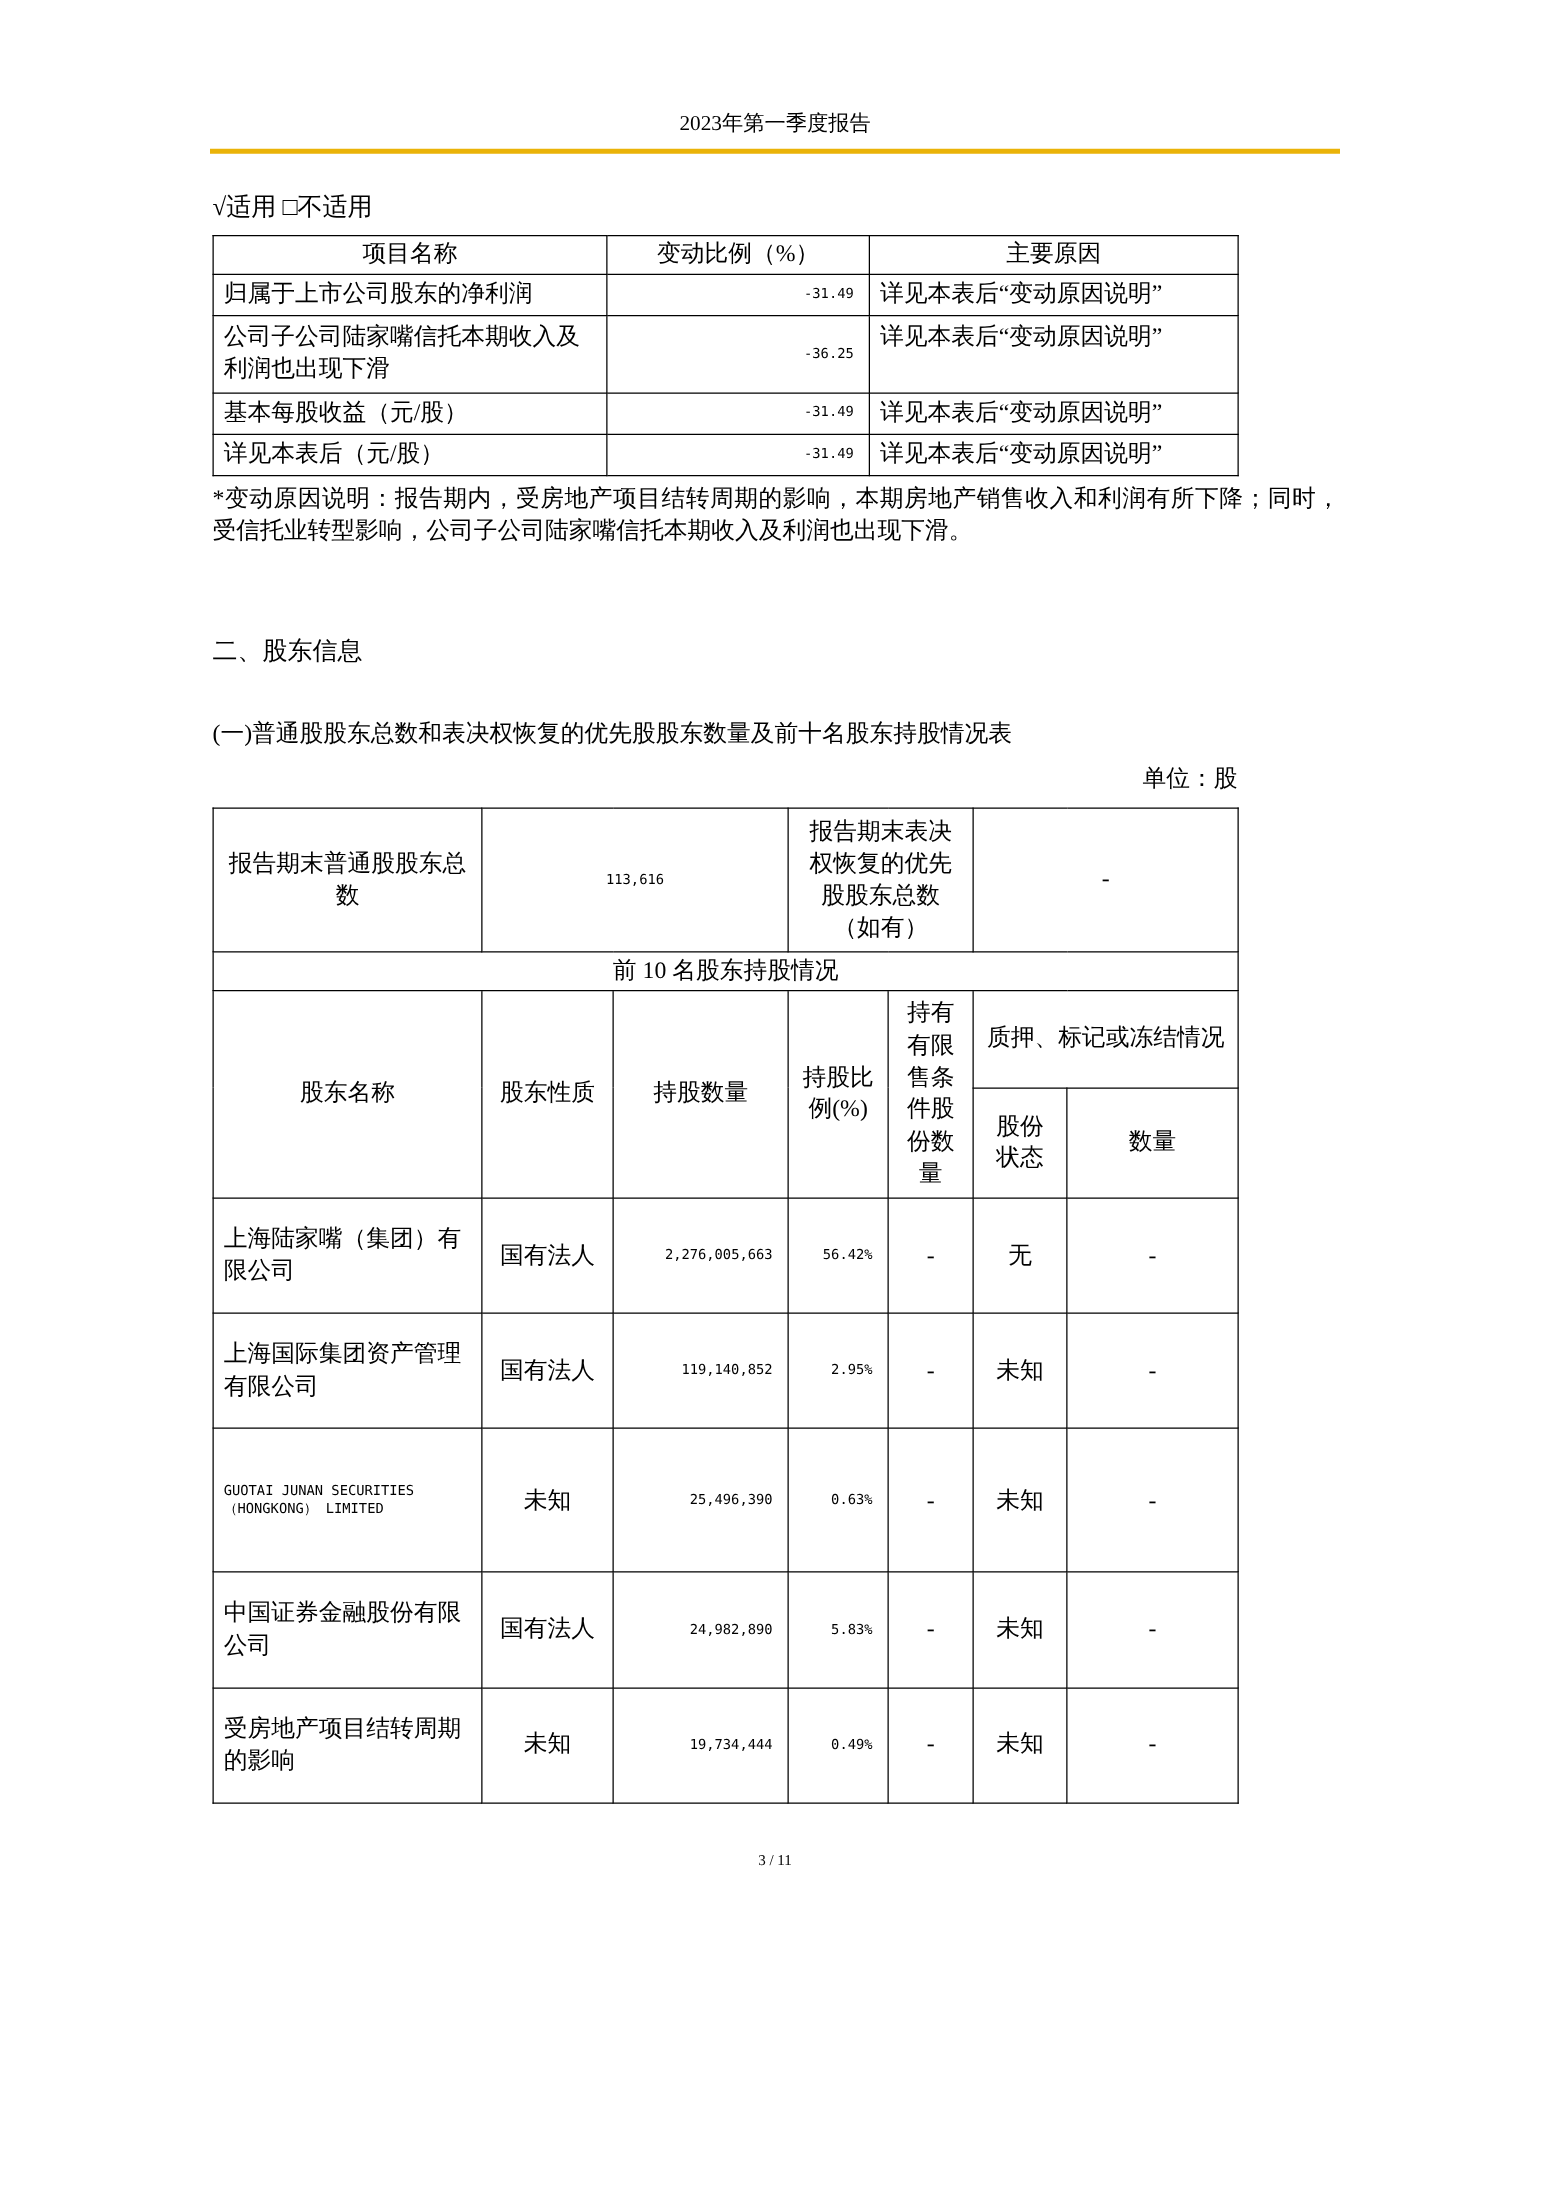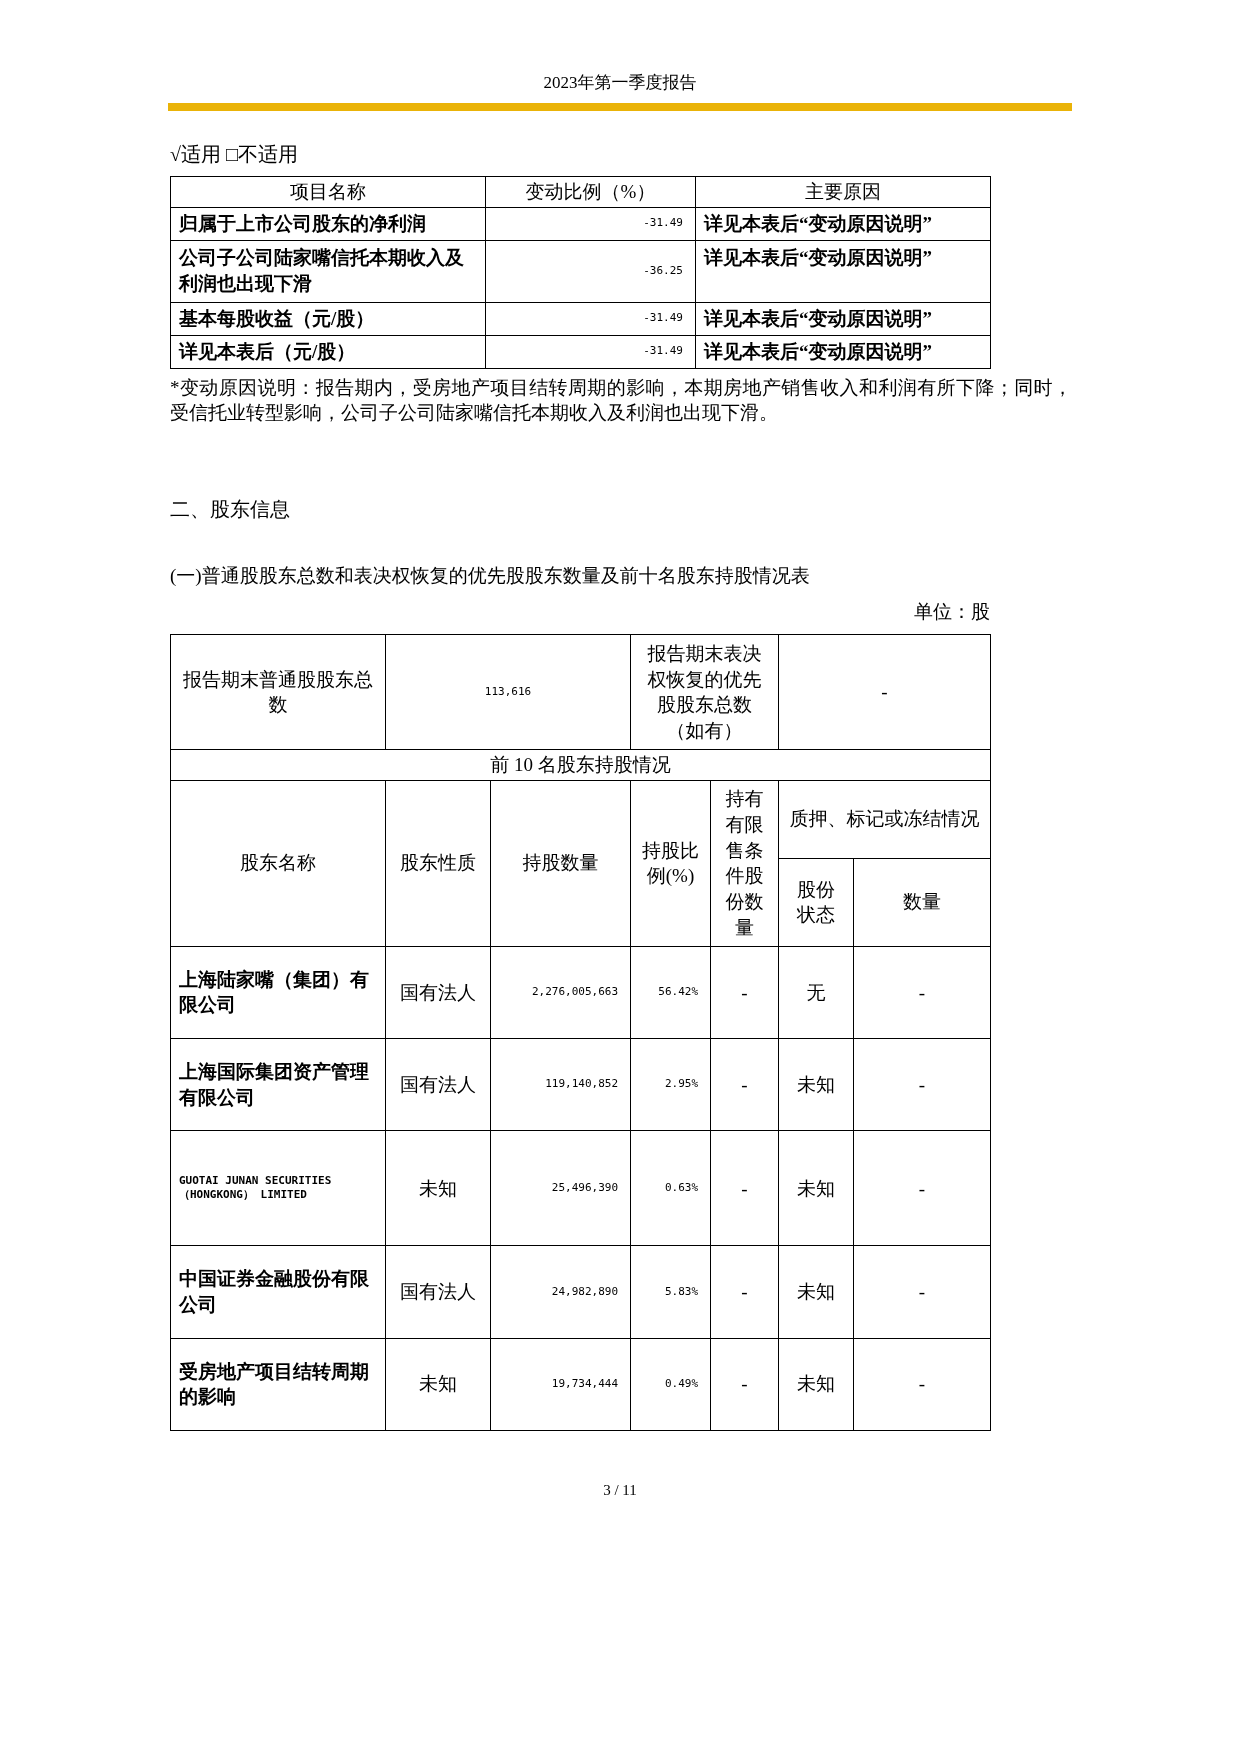--- a/index.html
+++ b/index.html
@@ -5,41 +5,41 @@
   * { margin:0; padding:0; box-sizing:border-box; }
   html,body { background:#ffffff; }
   body {
     width:1240px; height:1754px;
     font-family:"Liberation Serif","DejaVu Serif",serif;
     color:#000; font-size:19px; line-height:1.35;
   }
   .page { position:relative; width:1240px; height:1754px; overflow:hidden; background:#fff; }
 
   .doc-header {
-    margin:0 168px; padding-top:72px; padding-bottom:8px;
+    margin:16px 168px; padding-top:72px; padding-bottom:8px;
     text-align:center; font-size:17px;
-    border-bottom:8px solid #eab308;
+    border-bottom:4px solid #eab308;
   }
 
   .content { margin:0 170px; }
 
   .apply-line { margin-top:30px; font-size:20px; }
 
   table { border-collapse:collapse; table-layout:fixed; }
   th, td { border:1.5px solid #000; font-weight:normal; vertical-align:middle; padding:2px 8px; }
 
   .t1 { width:820px; margin-top:8px; }
   .t1 th { text-align:center; height:30px; }
   .t1 .row-std td { height:33px; }
   .t1 .row-tall td { height:62px; }
 
   .t2 { width:820px; margin-top:10px; }
   .t2 td, .t2 th { text-align:center; }
 
-  .left  { text-align:left !important;font-weight:bold; }
+  .left  { text-align:left !important; }
   .right { text-align:right !important; padding-right:12px !important; }
   .center{ text-align:center !important; }
   .vtop  { vertical-align:top !important; padding-top:4px !important; }
 
   .num { font-family:"DejaVu Sans Mono",monospace; font-size:11px; }
 
   .note { margin-top:6px; width:902px; text-align:justify; }
 
   .sec-title { margin-top:70px; font-size:20px; }
   .sec-sub   { margin-top:40px; }
@@ -50,21 +50,21 @@
   .t2 .hdr1 th      { height:78px; }
   .t2 .hdr2 th      { height:88px; }
   .t2 .row-2l td    { height:60px; }
   .t2 .row-4l td    { height:115px; }
   .t2 .restricted-hdr { padding:2px 12px; }
   .t2 .status-hdr     { padding:2px 14px; }
   .t2 .name-cell      { padding:20px 8px; }
 
   .footer {
     position:absolute; top:1480px; left:0; right:0;
-    text-align:center; font-size:15px;
+    text-align:center; font-size:12px;
   }
 </style>
 </head>
 <body>
 
 <div class="page">
 
   <div class="doc-header">2023年第一季度报告</div>
 
   <div class="content">

